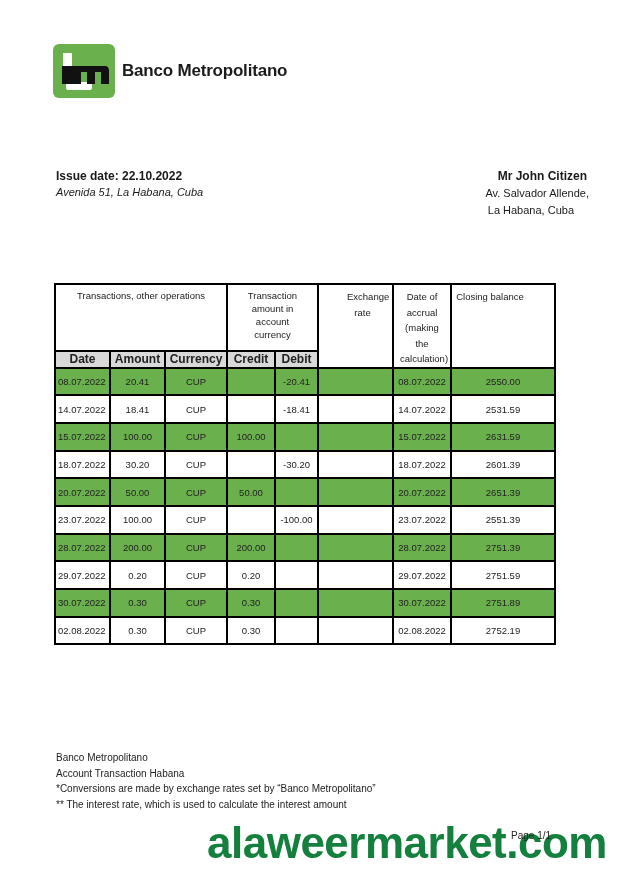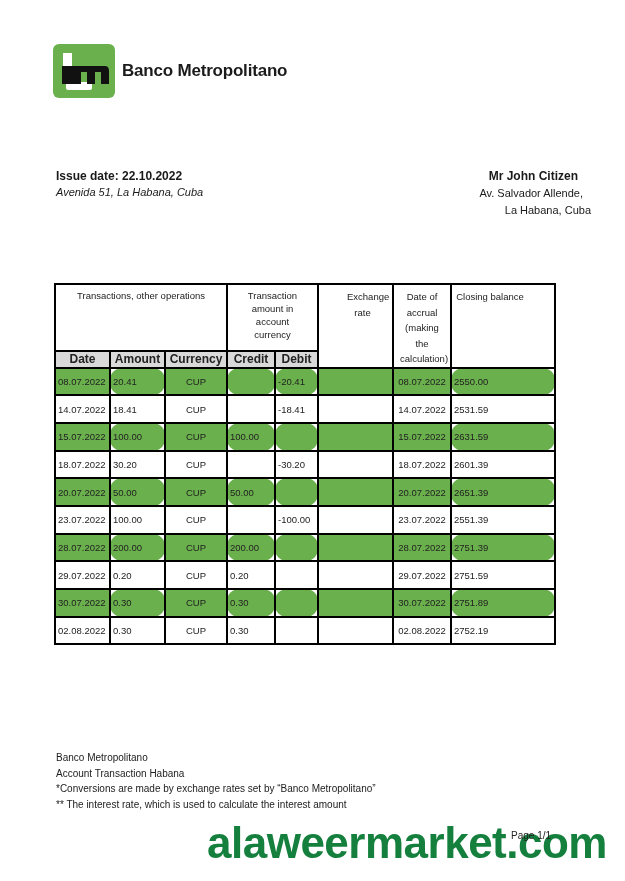--- a/index.html
+++ b/index.html
@@ -11,38 +11,38 @@
   #logo-box { left: 53px; top: 44px; width: 62px; height: 54px; background: #6ab04c;
               border-radius: 6px; }
   #logo-box svg { width: 62px; height: 54px; display: block; }
   #bank-name { left: 122px; top: 61px; font-size: 17px; font-weight: bold; color: #1b1b1b;
                letter-spacing: -0.2px; }
 
   
   .info { font-size: 11px; line-height: 17px; }
   #issue-date { left: 56px; top: 168px; font-weight: bold; font-size: 12px; }
   #bank-address { left: 56px; top: 184px; font-style: italic; }
-  #cust-name { right: 47px; top: 168px; font-weight: bold; font-size: 12px; text-align: right; padding-left: 12px; }
-  #cust-addr1 { right: 42px; top: 185px; text-align: right; }
-  #cust-addr2 { right: 34px; top: 202px; text-align: right; }
+  #cust-name { right: 38px; top: 168px; font-weight: bold; font-size: 12px; text-align: right; padding-left: 12px; }
+  #cust-addr1 { right: 36px; top: 185px; text-align: right; }
+  #cust-addr2 { right: 51px; top: 202px; text-align: right; }
 
   
   #table-wrap { left: 54px; top: 283px; width: 500px; }
   #table-title { background: #262626; color: #ffffff; font-weight: bold; font-size: 11.5px;
                  text-align: center; height: 30px; line-height: 30px; border: 2px solid #000; box-sizing: border-box;}
   table { border-collapse: collapse; width: 500px; table-layout: fixed; font-size: 9.5px; }
   td, th { border: 2px solid #000; padding: 0 2px; box-sizing: border-box; }
   th.grp { font-weight: normal; vertical-align: top; text-align: center; padding-top: 4px;
            font-size: 9.5px; line-height: 13px; color: #222; background: #fff; }
   th.grp.tall { line-height: 15.5px; }
   th.sub { background: #d9d9d9; font-weight: bold; font-size: 12px; height: 15px; text-align: center; color:#222; }
   td { height: 27.7px; color: #222; }
   tr.green td { background: #6ab04c; }
   td.c { text-align: center; }
-  td.r { text-align: left; border-radius: 12px; }
+  td.r { text-align: center; }
   td.l { text-align: left; }
 
   
   .foot { left: 56px; font-size: 10px; color: #222; }
   #foot1 { top: 752px; }
   #foot2 { top: 768px; }
   #foot3 { top: 783px; }
   #foot4 { top: 799px; }
   #watermark { left: 207px; top: 818px; font-size: 44px; font-weight: bold; color: #15803d;
                letter-spacing: -0.5px; }

